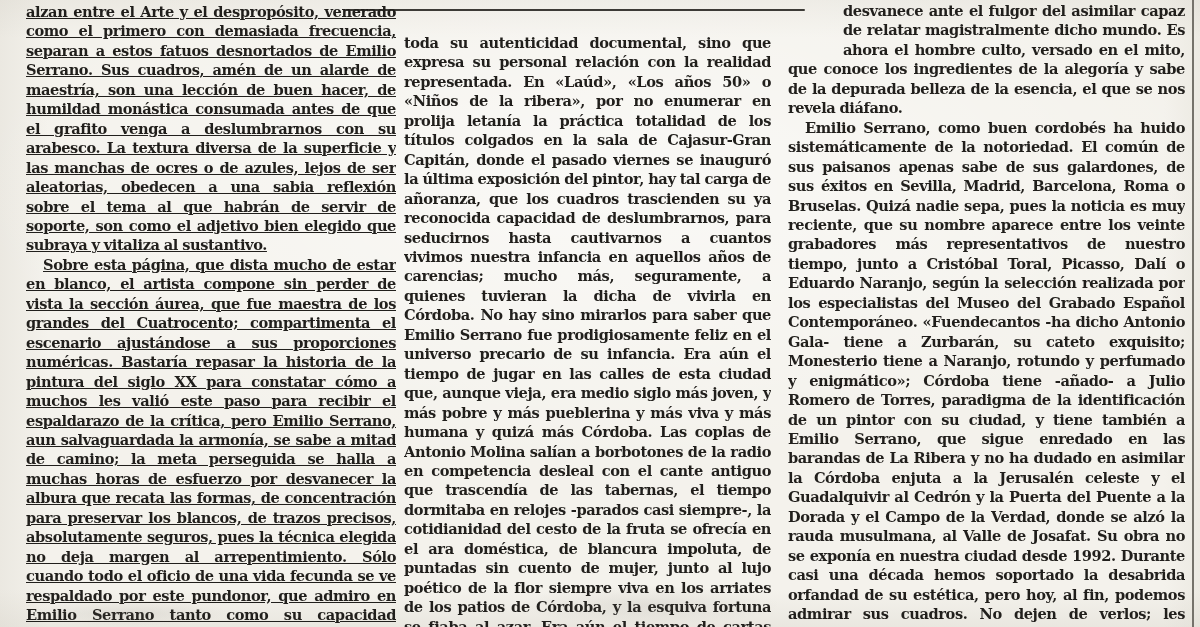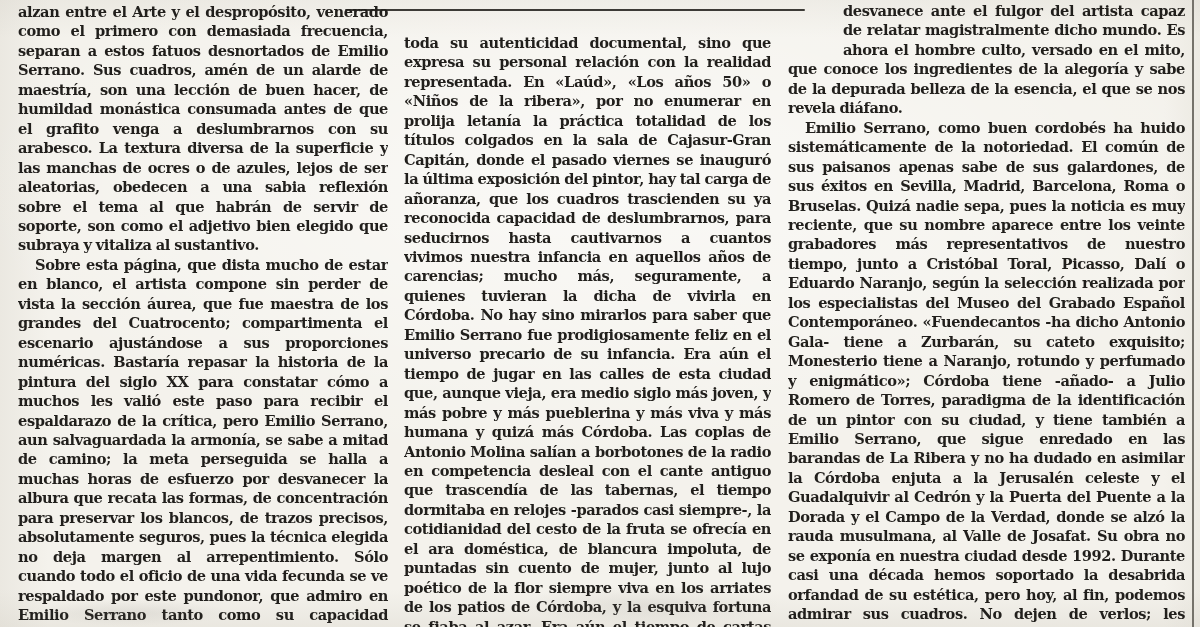--- a/index.html
+++ b/index.html
@@ -20,21 +20,21 @@
     overflow:hidden;
     font-weight:700;
     font-size:14.6px;
     line-height:19.45px;
     letter-spacing:-0.4px;
     word-spacing:-0.5px;
     text-align:justify;
   }
   .col p{margin:0;padding:0;}
   .col p.indent{text-indent:17px;}
-  .col-1{left:18px;  top:2px;  width:370px; height:625px;}
+  .col-1{left:26px;  top:2px;  width:370px; height:625px;text-decoration:underline;}
   .col-2{left:404px; top:33px; width:367px; height:594px;}
   .col-3{left:788px; top:1px;  width:397px; height:626px;}
   .notch{float:left;width:55px;height:39px;}
   .top-rule{
     position:absolute;left:345px;top:9px;width:460px;height:2px;
     background:#3c3a36;border-radius:1px;
   }
   .right-rule{
     position:absolute;left:1192px;top:0;width:2px;height:627px;
     background:#75726b;
@@ -58,20 +58,20 @@
     <p>alzan entre el Arte y el despropósito, venerado como el primero con demasiada frecuencia, separan a estos fatuos desnortados de Emilio Serrano. Sus cuadros, amén de un alarde de maestría, son una lección de buen hacer, de humildad monástica consumada antes de que el grafito venga a deslumbrarnos con su arabesco. La textura diversa de la superficie y las manchas de ocres o de azules, lejos de ser aleatorias, obedecen a una sabia reflexión sobre el tema al que habrán de servir de soporte, son como el adjetivo bien elegido que subraya y vitaliza al sustantivo.</p>
     <p class="indent">Sobre esta página, que dista mucho de estar en blanco, el artista compone sin perder de vista la sección áurea, que fue maestra de los grandes del Cuatrocento; compartimenta el escenario ajustándose a sus proporciones numéricas. Bastaría repasar la historia de la pintura del siglo XX para constatar cómo a muchos les valió este paso para recibir el espaldarazo de la crítica, pero Emilio Serrano, aun salvaguardada la armonía, se sabe a mitad de camino; la meta perseguida se halla a muchas horas de esfuerzo por desvanecer la albura que recata las formas, de concentración para preservar los blancos, de trazos precisos, absolutamente seguros, pues la técnica elegida no deja margen al arrepentimiento. Sólo cuando todo el oficio de una vida fecunda se ve respaldado por este pundonor, que admiro en Emilio Serrano tanto como su capacidad creadora, pueden alcanzarse las cotas de maestría que nos deslumbran en su obra.</p>
 
   </div>
 
   <div class="col col-2">
     <p>toda su autenticidad documental, sino que expresa su personal relación con la realidad representada. En «Laúd», «Los años 50» o «Niños de la ribera», por no enumerar en prolija letanía la práctica totalidad de los títulos colgados en la sala de Cajasur-Gran Capitán, donde el pasado viernes se inauguró la última exposición del pintor, hay tal carga de añoranza, que los cuadros trascienden su ya reconocida capacidad de deslumbrarnos, para seducirnos hasta cautivarnos a cuantos vivimos nuestra infancia en aquellos años de carencias; mucho más, seguramente, a quienes tuvieran la dicha de vivirla en Córdoba. No hay sino mirarlos para saber que Emilio Serrano fue prodigiosamente feliz en el universo precario de su infancia. Era aún el tiempo de jugar en las calles de esta ciudad que, aunque vieja, era medio siglo más joven, y más pobre y más pueblerina y más viva y más humana y quizá más Córdoba. Las coplas de Antonio Molina salían a borbotones de la radio en competencia desleal con el cante antiguo que trascendía de las tabernas, el tiempo dormitaba en relojes -parados casi siempre-, la cotidianidad del cesto de la fruta se ofrecía en el ara doméstica, de blancura impoluta, de puntadas sin cuento de mujer, junto al lujo poético de la flor siempre viva en los arriates de los patios de Córdoba, y la esquiva fortuna se fiaba al azar. Era aún el tiempo de cartas releídas de amor presas por la cinta de raso, de espera de muchachas, perpetuando el rito de sus madres y abuelas en los lienzos de Romero de Torres, siem-</p>
   </div>
 
   <div class="col col-3">
-    <p><span class="notch"></span><span>desvanece ante el fulgor del artista capaz de relatar magistralmente dicho mundo. Es ahora el hombre culto, versado en el mito, que conoce los ingredientes de la alegoría y sabe de la depurada belleza de la esencia, el que se nos revela diáfano.</span></p>
+    <p><span class="notch"></span><span>desvanece ante el fulgor del asimilar capaz de relatar magistralmente dicho mundo. Es ahora el hombre culto, versado en el mito, que conoce los ingredientes de la alegoría y sabe de la depurada belleza de la esencia, el que se nos revela diáfano.</span></p>
     <p class="indent">Emilio Serrano, como buen cordobés ha huido sistemáticamente de la notoriedad. El común de sus paisanos apenas sabe de sus galardones, de sus éxitos en Sevilla, Madrid, Barcelona, Roma o Bruselas. Quizá nadie sepa, pues la noticia es muy reciente, que su nombre aparece entre los veinte grabadores más representativos de nuestro tiempo, junto a Cristóbal Toral, Picasso, Dalí o Eduardo Naranjo, según la selección realizada por los especialistas del Museo del Grabado Español Contemporáneo. «Fuendecantos -ha dicho Antonio Gala- tiene a Zurbarán, su cateto exquisito; Monesterio tiene a Naranjo, rotundo y perfumado y enigmático»; Córdoba tiene -añado- a Julio Romero de Torres, paradigma de la identificación de un pintor con su ciudad, y tiene también a Emilio Serrano, que sigue enredado en las barandas de La Ribera y no ha dudado en asimilar la Córdoba enjuta a la Jerusalén celeste y el Guadalquivir al Cedrón y la Puerta del Puente a la Dorada y el Campo de la Verdad, donde se alzó la rauda musulmana, al Valle de Josafat. Su obra no se exponía en nuestra ciudad desde 1992. Durante casi una década hemos soportado la desabrida orfandad de su estética, pero hoy, al fin, podemos admirar sus cuadros. No dejen de verlos; les aseguro que ha valido la pena esperar.</p>
   </div>
 
   <div class="smudge smudge-a"></div>
   <div class="smudge smudge-b"></div>
 
 </div>
 
 </body></html>

